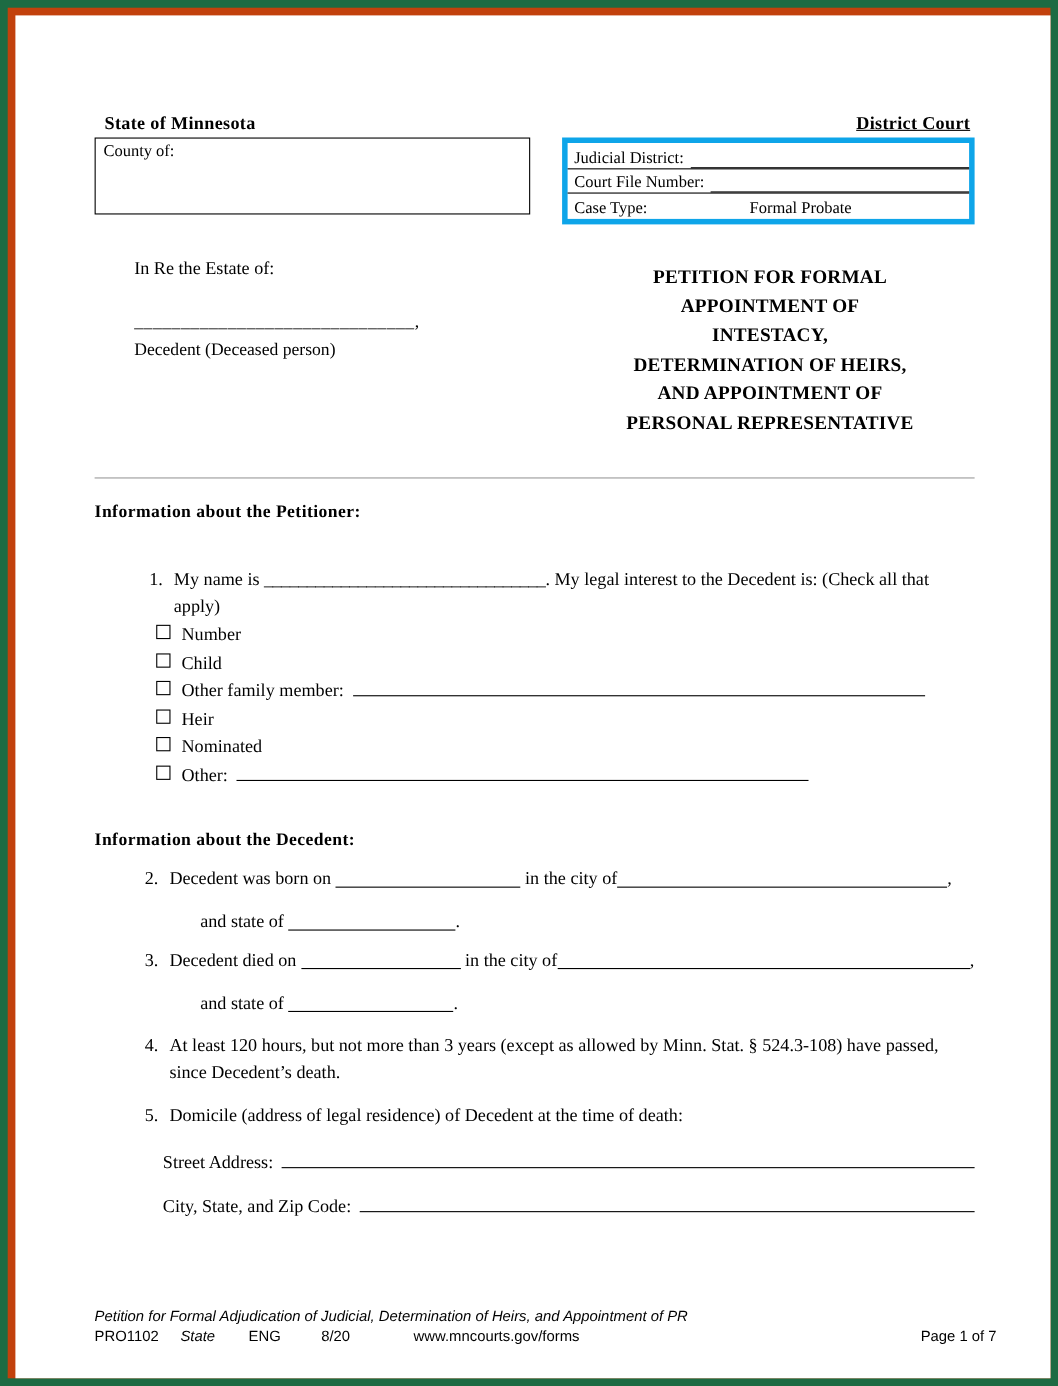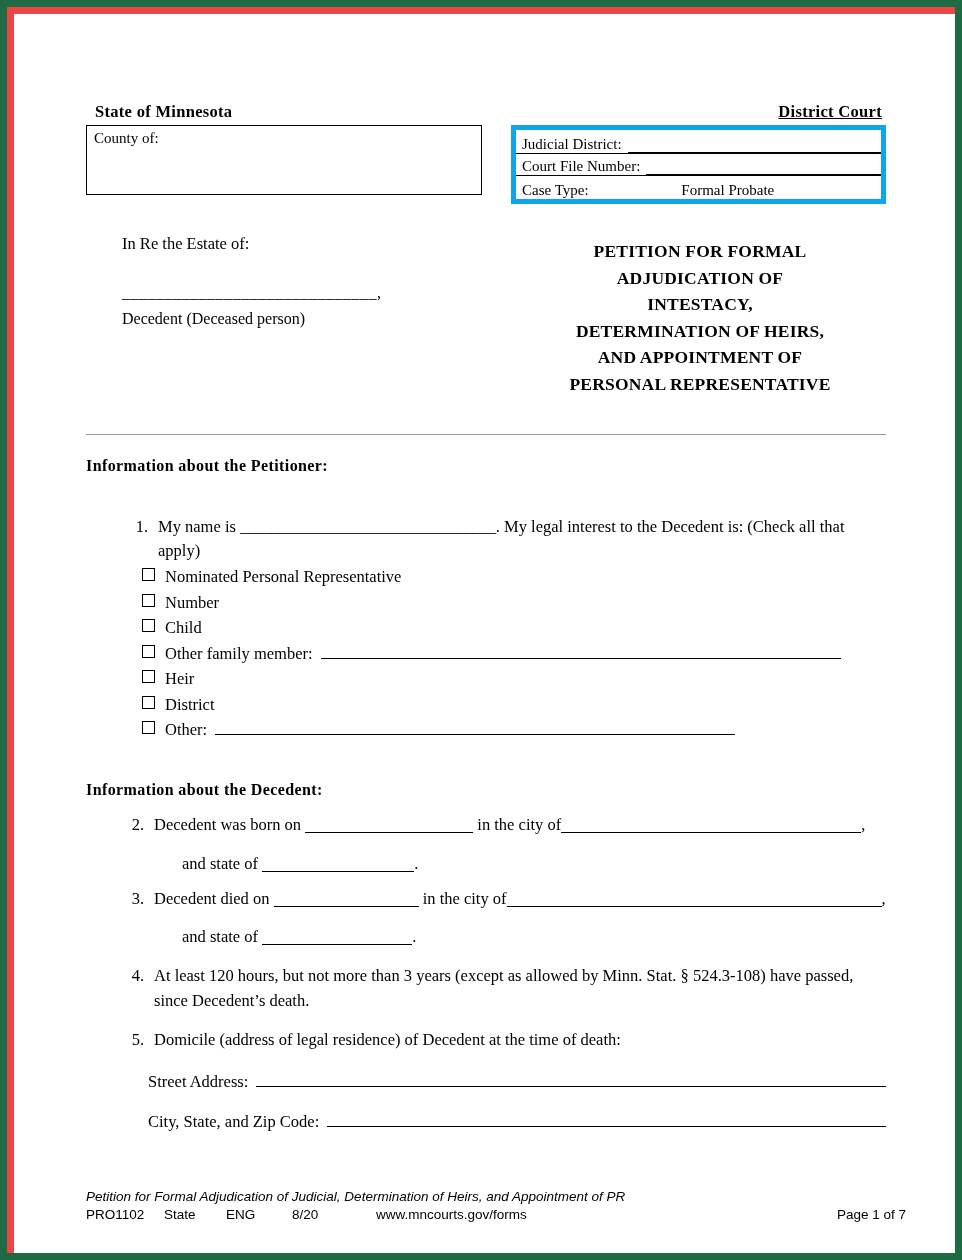--- a/index.html
+++ b/index.html
@@ -4,21 +4,21 @@
 <style>
   html, body {
     margin: 0;
     padding: 0;
     background: #ffffff;
   }
   .page {
     position: relative;
     width: 962px;
     height: 1260px;
-    background: #ef4444;
+    background: #c2410c;
     box-sizing: border-box;
     border: 7px solid #1d6b43;
     font-family: "Liberation Serif", serif;
     overflow: hidden;
   }
   .sheet {
     position: absolute;
     left: 7px;
     top: 7px;
     width: 948px;
@@ -226,21 +226,21 @@
     font-size: 13.5px;
     color: #000;
   }
   .f-line2 {
     font-size: 13.5px;
     margin-top: 3px;
     display: flex;
     align-items: baseline;
   }
   .f-code { width: 78px; }
-  .f-state { width: 62px; }
+  .f-state { width: 62px; font-style: italic; }
   .f-eng { width: 66px; }
   .f-date { width: 84px; }
   .f-url { flex: 1; }
   .f-page { white-space: nowrap; }
 </style>
 </head>
 <body>
 
 <div class="page">
   <div class="sheet">
@@ -272,21 +272,21 @@
       </div>
 
       <div class="caption">
         <div class="cap-left">
           <div class="inre">In Re the Estate of:</div>
           <div class="dec-line">______________________________,</div>
           <div class="dec-label">Decedent   (Deceased person)</div>
         </div>
         <div class="cap-right">
           <div>PETITION FOR FORMAL</div>
-          <div>ADJUDICATION OF</div>
+          <div>APPOINTMENT OF</div>
           <div>INTESTACY,</div>
           <div>DETERMINATION OF HEIRS,</div>
           <div>AND APPOINTMENT OF</div>
           <div>PERSONAL REPRESENTATIVE</div>
         </div>
       </div>
 
       <div class="rule"></div>
 
       <div class="sec-title">Information about the Petitioner:</div>
@@ -294,42 +294,38 @@
       <div class="item item-1">
         <div class="num">1.</div>
         <div class="txt">
           <span>My name is </span><span class="dash">_________________________________</span><span>. My legal interest to the Decedent is: (Check all that apply)</span>
         </div>
       </div>
 
       <div>
         <div class="checkline">
           <span class="cbox"></span>
-          <span class="cb-label">Nominated  Personal Representative</span>
-        </div>
-        <div class="checkline">
-          <span class="cbox"></span>
           <span class="cb-label">Number</span>
         </div>
         <div class="checkline">
           <span class="cbox"></span>
           <span class="cb-label">Child</span>
         </div>
         <div class="checkline">
           <span class="cbox"></span>
           <span class="cb-label">Other family  member:</span>
           <span class="cb-fill"></span>
         </div>
         <div class="checkline">
           <span class="cbox"></span>
           <span class="cb-label">Heir</span>
         </div>
         <div class="checkline">
           <span class="cbox"></span>
-          <span class="cb-label">District</span>
+          <span class="cb-label">Nominated</span>
         </div>
         <div class="checkline">
           <span class="cbox"></span>
           <span class="cb-label">Other:</span>
           <span class="cb-fill"></span>
         </div>
       </div>
 
       <div class="sec-title second">Information about the Decedent:</div>
 

